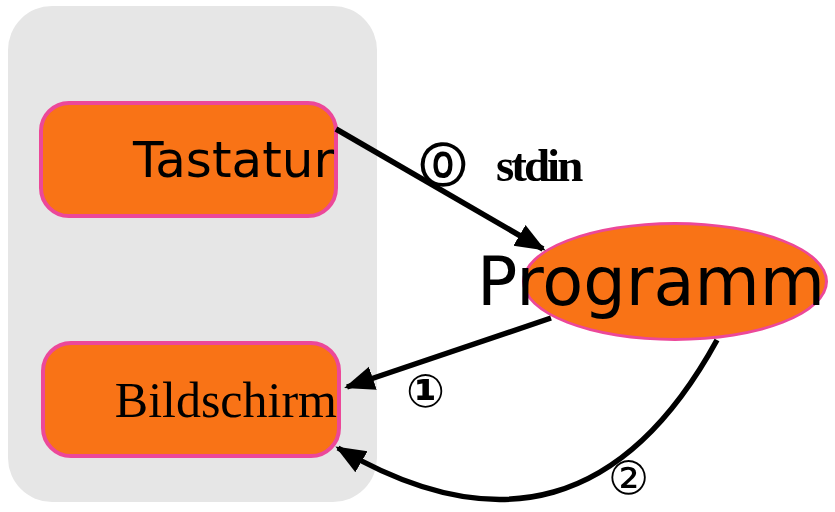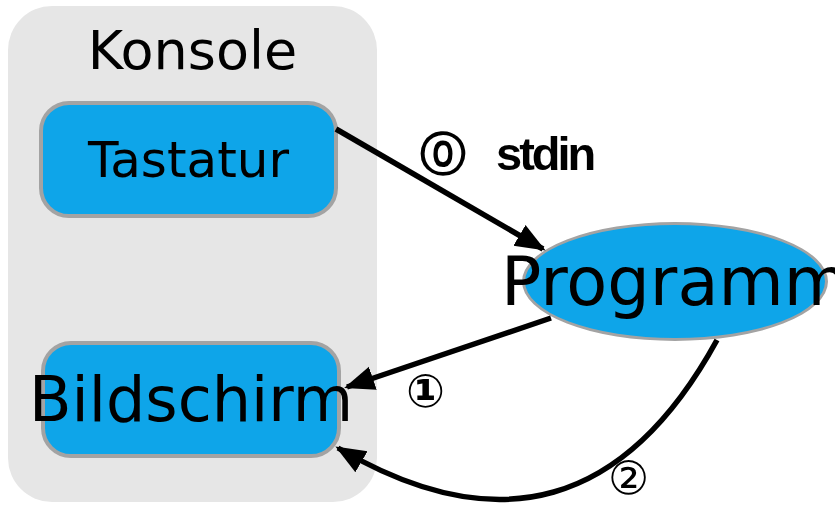--- a/index.html
+++ b/index.html
@@ -24,30 +24,30 @@
     left: 8px; top: 24px;
     width: 369px;
     text-align: center;
     font-size: 54px;
     line-height: 1;
     white-space: nowrap;
   }
   .node {
     position: absolute;
     box-sizing: border-box;
-    background: #0ea5e9;
-    border: 4px solid #a3a3a3;
+    background: #f97316;
+    border: 4px solid #ec4899;
     display: flex;
     align-items: center;
-    justify-content: center;
+    justify-content: flex-end;
     white-space: nowrap;
   }
   .node-rect { border-radius: 30px; }
   .node-tastatur  { left: 39px; top: 101px; width: 299px; height: 117px; font-size: 50px; }
-  .node-bildschirm{ left: 41px; top: 341px; width: 300px; height: 117px; font-size: 62px; }
+  .node-bildschirm{ left: 41px; top: 341px; width: 300px; height: 117px; font-size: 50px; font-family: Liberation Serif, serif; }
   .node-programm {
     left: 522px; top: 222px;
     width: 306px; height: 119px;
     border-width: 3.5px;
     border-radius: 50%;
     font-size: 67px;
   }
   .edges-svg {
     position: absolute;
     left: 0; top: 0;
@@ -59,37 +59,37 @@
     display: flex;
     align-items: baseline;
     white-space: nowrap;
   }
   .edge-badge {
     font-size: 46px;
     line-height: 1;
   }
   .badge-bold { font-weight: bold; }
   .edge-name {
-    font-family: Liberation Sans, sans-serif;
+    font-family: Liberation Serif, serif;
     font-weight: bold;
     font-size: 47px;
     line-height: 1;
     letter-spacing: -3px;
+    margin-top: 12px;
   }
   .lbl-stdin  { left: 420px; top: 130px; gap: 30px; }
   .lbl-stdout { left: 406px; top: 368px; gap: 30px; }
   .lbl-stderr { left: 608px; top: 455px; gap: 28px; }
 </style>
 </head>
 <body>
 
 <div class="stage">
 
   <div class="panel"></div>
-  <div class="panel-title">Konsole</div>
 
   <div class="node node-rect node-tastatur">
     <span>Tastatur</span>
   </div>
 
   <div class="node node-rect node-bildschirm">
     <span>Bildschirm</span>
   </div>
 
   <div class="node node-programm">

